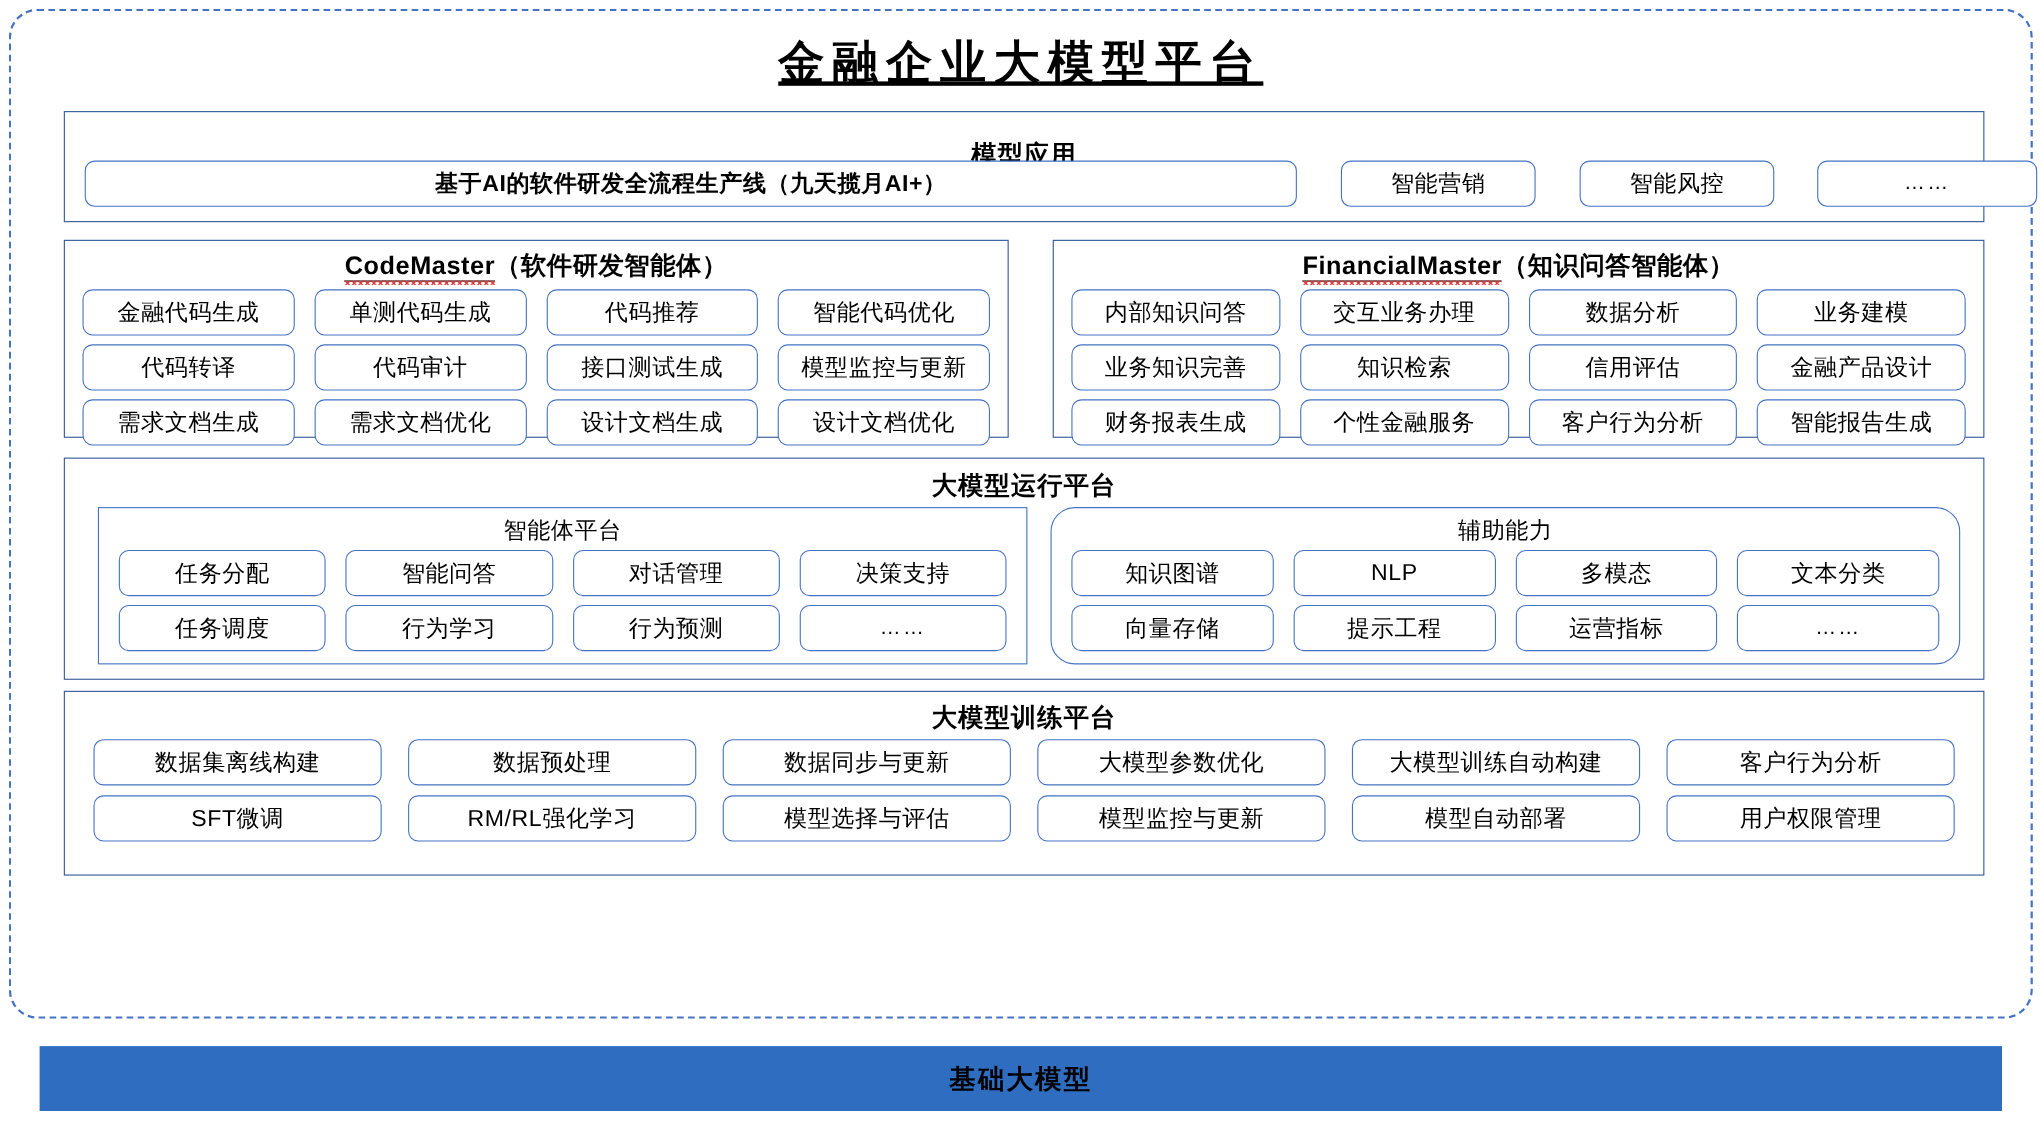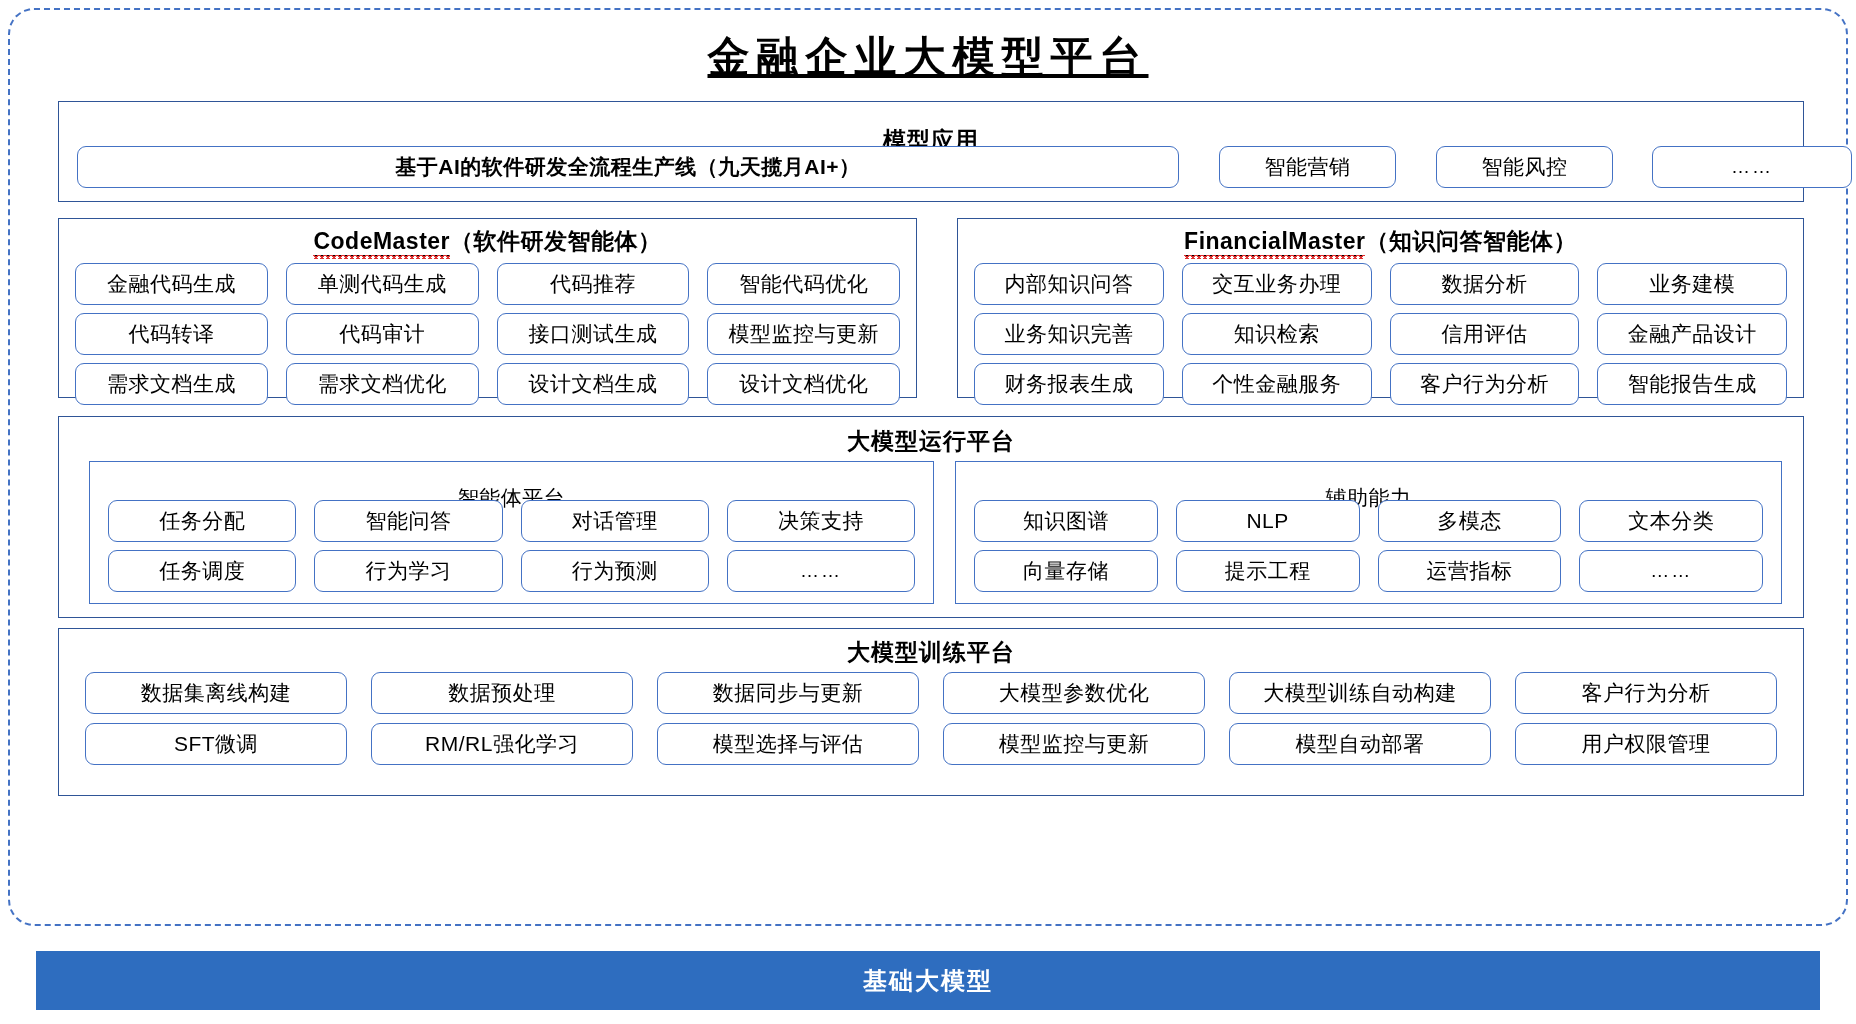--- a/index.html
+++ b/index.html
@@ -144,28 +144,28 @@
   #runtime .section-title { margin-top: 9px; }
 
   .subpanel {
     position: absolute;
     border: 1.2px solid #4472C4;
     background: #ffffff;
     top: 44px;
     height: 143px;
   }
   #agent-platform { left: 30px;  width: 845px; }
-  #aux-ability    { left: 896px; width: 827px; }
+  #aux-ability    { left: 896px; width: 827px; border-radius: 22px; }
 
   .subpanel-title {
     text-align: center;
     font-size: 21px;
     font-weight: 400;
     color: #000000;
-    margin-top: 22px;
+    margin-top: 6px;
     letter-spacing: 0.5px;
   }
   .subgrid {
     position: absolute;
     left: 18px;
     right: 18px;
     top: 38px;
     display: grid;
     grid-template-columns: repeat(4, 1fr);
     column-gap: 18px;
@@ -190,21 +190,21 @@
   .base-bar {
     position: absolute;
     left: 36px;
     top: 951px;
     width: 1784px;
     height: 59px;
     background: #2E6DBF;
     display: flex;
     align-items: center;
     justify-content: center;
-    color: #ffffff;
+    color: #000000;
     font-size: 24px;
     font-weight: 700;
     letter-spacing: 2px;
   }
 </style>
 </head>
 <body>
 
 <div class="outer">
 

